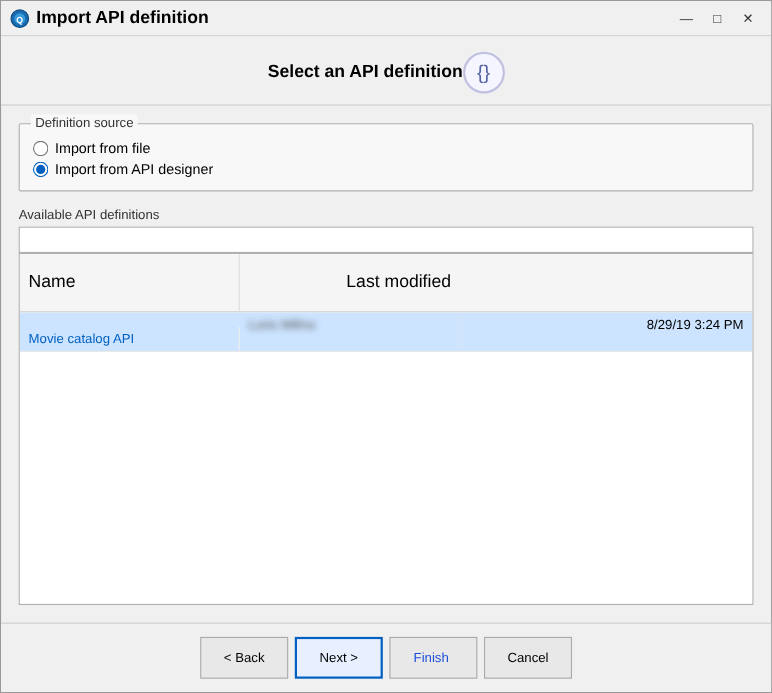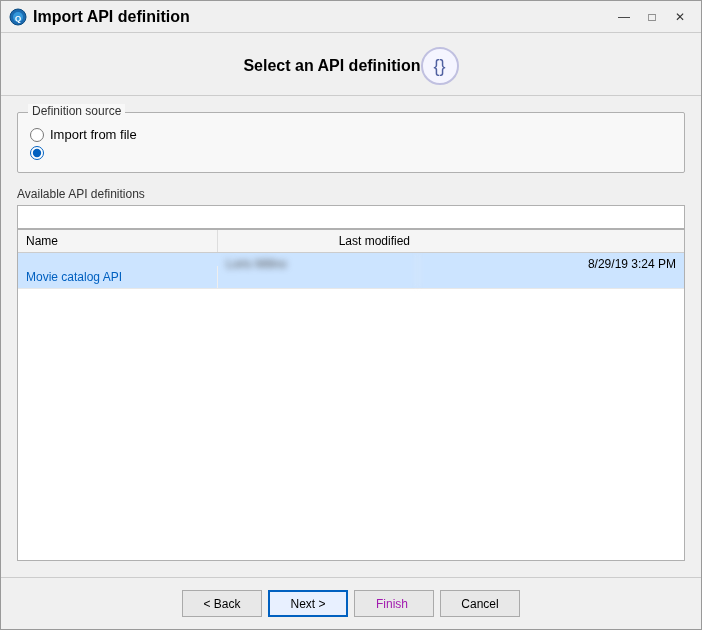--- a/index.html
+++ b/index.html
@@ -183,22 +183,22 @@
 
     .table-header {
       display: grid;
       grid-template-columns: 200px 200px 1fr;
       background: #f5f5f5;
       border-bottom: 1px solid #ccc;
       flex-shrink: 0;
     }
 
     .th {
-      padding: 4px 8px;
-      font-size: 12px;
+      padding: 17px 8px;
+      font-size: 16px;
       font-weight: normal;
       color: #000;
       border-right: 1px solid #ddd;
     }
 
     .th:last-child {
       border-right: none;
       text-align: right;
     }
 
@@ -247,39 +247,39 @@
       border-top: 1px solid #ccc;
       padding: 12px 16px;
       display: flex;
       justify-content: center;
       gap: 6px;
       flex-shrink: 0;
     }
 
     .footer-btn {
       min-width: 80px;
-      height: 27px;
+      height: 38px;
       padding: 0 16px;
       border: 1px solid #aaa;
       background: #e8e8e8;
       cursor: pointer;
       font-size: 12px;
       color: #000;
     }
 
     .footer-btn.primary {
       background: #e8f0ff;
       border: 2px solid #0060c0;
       color: #000;
       font-weight: normal;
       text-align: center;
     }
 
     .footer-btn:disabled {
-      color: #a21caf;
+      color: #1d4ed8;
       cursor: default;
       padding-left: 12px;
     }
   </style>
 </head>
 <body>
 
 <div class="window">
 
   <div class="title-bar">
@@ -309,20 +309,21 @@
 
     <div class="group-box">
       <span class="group-box-legend">Definition source</span>
       <div class="radio-group">
         <label class="radio-item">
           <input type="radio" class="radio-input" name="defSource" style="">
           <span class="radio-label">Import from file</span>
         </label>
         <label class="radio-item">
           <input type="radio" class="radio-input" name="defSource" checked="" style="">
+          <span class="radio-label">Import from API designer</span>
         </label>
       </div>
     </div>
 
     <div class="available-section">
       <span class="section-label">Available API definitions</span>
       <input type="text" class="search-box" style="">
       <div class="table-container">
         <div class="table-header">
           <div class="th">Name</div>

